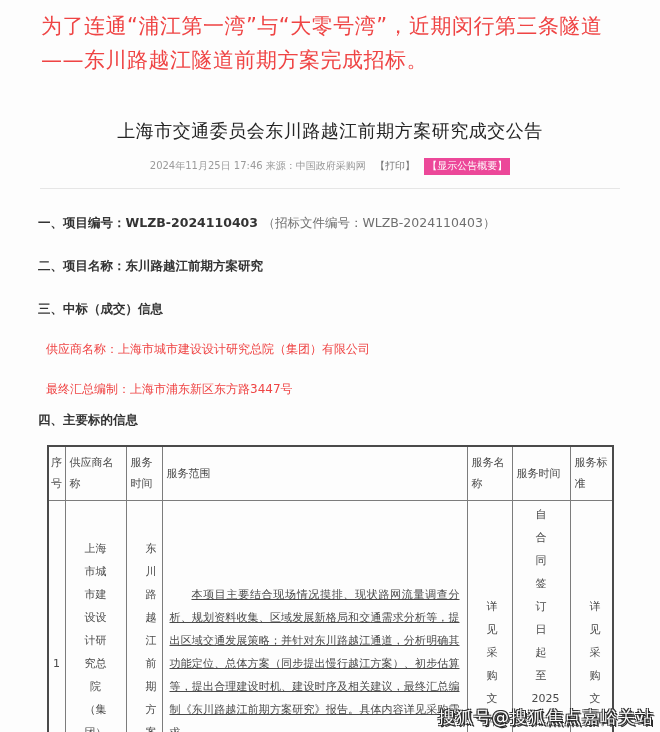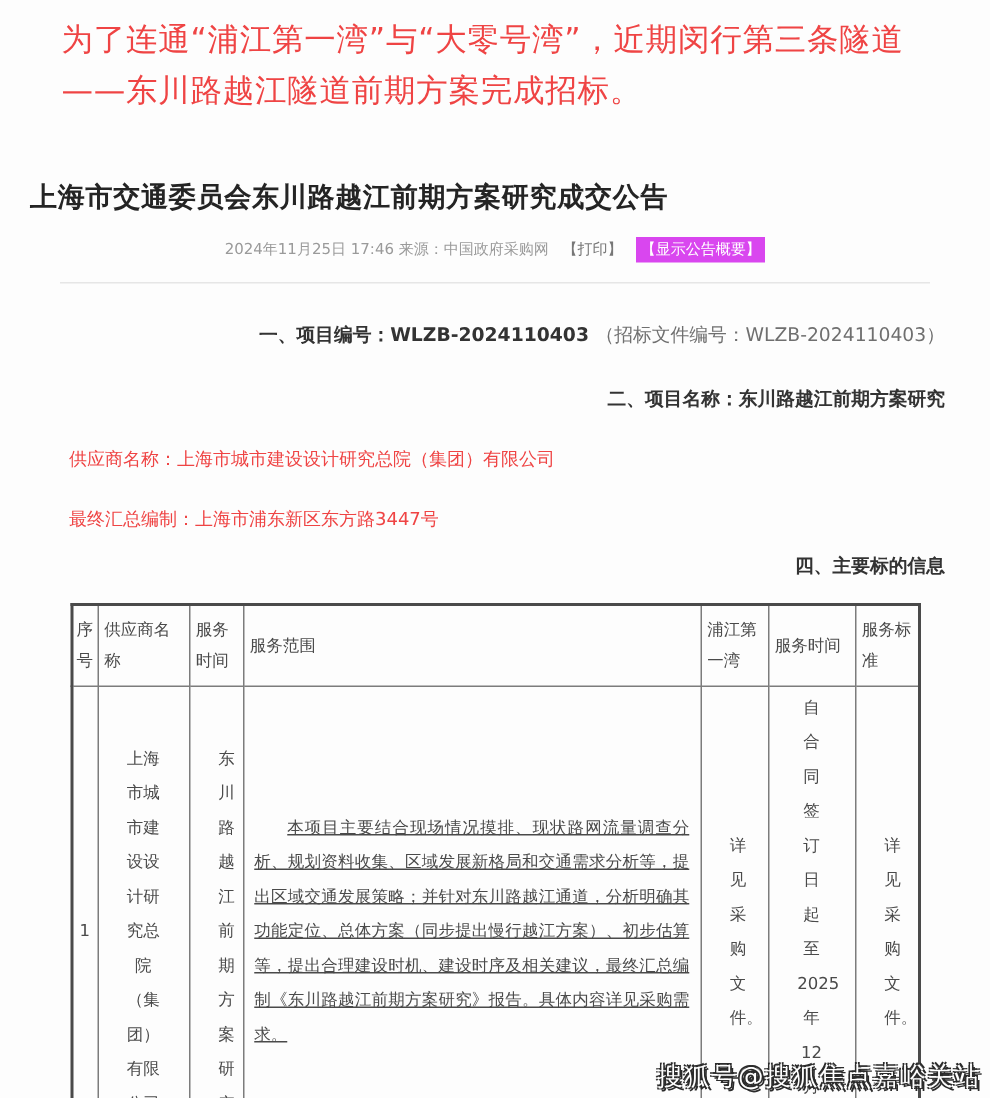--- a/index.html
+++ b/index.html
@@ -10,41 +10,41 @@
     background: #fdfdfd;
     font-family: "DejaVu Sans", "Liberation Sans", sans-serif;
     color: #444;
   }
   .intro {
     margin: 0; padding: 9px 28px 0 41px;
     font-size: 21px; line-height: 34px;
     color: #ef4444; letter-spacing: 0.5px;
   }
   .title {
-    margin: 42px 20px 0; text-align: left;
-    font-size: 18px; font-weight: bold; color: #242424;
+    margin: 42px 20px 0; text-align: center;
+    font-size: 18px; font-weight: normal; color: #242424;
     letter-spacing: 0.5px;
   }
   .meta {
     margin-top: 15px; text-align: center;
     font-size: 10px; color: #9a9a9a;
   }
   .meta .print { color: #777; margin-left: 6px; cursor: pointer; }
   .meta .badge {
     display: inline-block; margin-left: 6px;
-    background: #d946ef; color: #fff;
+    background: #ec4899; color: #fff;
     padding: 1px 3px 2px; font-size: 10px; cursor: pointer;
   }
   .divider {
     border: none; border-top: 1px solid #e6e6e6;
     margin: 13px 40px 0;
   }
   .sec {
     margin: 26px 30px 0 38px;
-    font-size: 12.5px; font-weight: bold; color: #333; text-align: right;
+    font-size: 12.5px; font-weight: bold; color: #333;
   }
   .sec .extra { font-weight: normal; color: #6f6f6f; }
   .detail {
     margin: 23px 30px 0 46px;
     font-size: 12px; color: #ef4444;
   }
   .sec4 { margin-top: 14px; }
   table.doc-table {
     border-collapse: collapse;
     margin: 16px 0 0 47px;
@@ -95,20 +95,21 @@
 
   <hr class="divider">
 
   <div class="sec">
     <span>一、项目编号：</span><span>WLZB-2024110403</span>
     <span class="extra">（招标文件编号：WLZB-2024110403）</span>
   </div>
 
   <div class="sec">二、项目名称：东川路越江前期方案研究</div>
 
+  <div class="sec">三、中标（成交）信息</div>
 
   <div class="detail">供应商名称：上海市城市建设设计研究总院（集团）有限公司</div>
 
   <div class="detail">最终汇总编制：上海市浦东新区东方路3447号</div>
 
 
   <div class="sec sec4">四、主要标的信息</div>
 
   <table class="doc-table">
     <colgroup>
@@ -119,21 +120,21 @@
         <col style="width:45px">
         <col style="width:58px">
       <col style="width:43px">
     </colgroup>
     <tbody>
         <tr class="row-header">
       <th style="padding:3px 2px">序号</th>
       <th>供应商名称</th>
       <th>服务时间</th>
       <th>服务范围</th>
-      <th>浦江第一湾</th>
+      <th>服务名称</th>
       <th>服务时间</th>
       <th>服务标准</th>
     </tr>
     <tr class="row-data">
       <td>1</td>
       <td class="c-center">上海市城市建设设计研究总院（集团）有限公司</td>
       <td class="c-center">东川路越江前期方案研究</td>
       <td class="c-scope">本项目主要结合现场情况摸排、现状路网流量调查分析、规划资料收集、区域发展新格局和交通需求分析等，提出区域交通发展策略；并针对东川路越江通道，分析明确其功能定位、总体方案（同步提出慢行越江方案）、初步估算等，提出合理建设时机、建设时序及相关建议，最终汇总编制《东川路越江前期方案研究》报告。具体内容详见采购需求。</td>
       <td class="c-center">详见采购文件。</td>
       <td class="c-center">自合同签订日起至2025年12月31日。</td>

